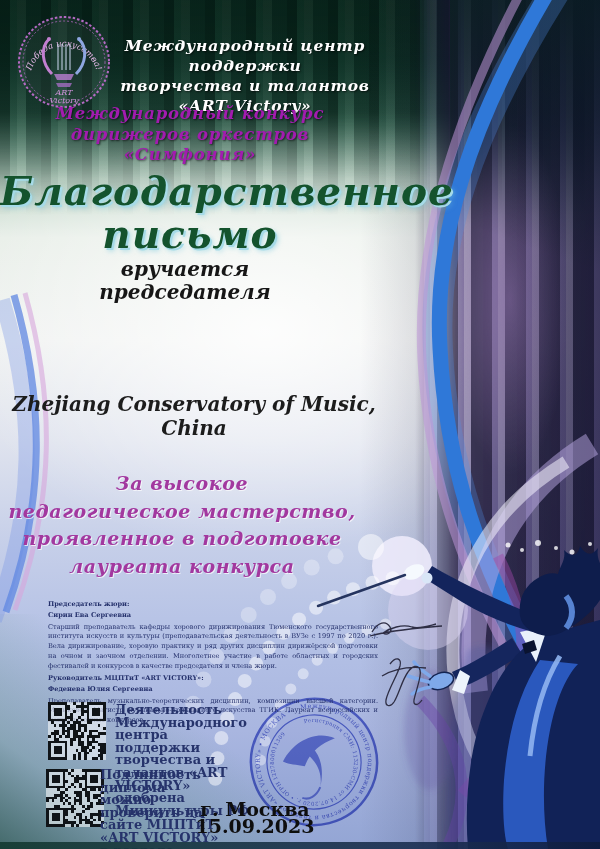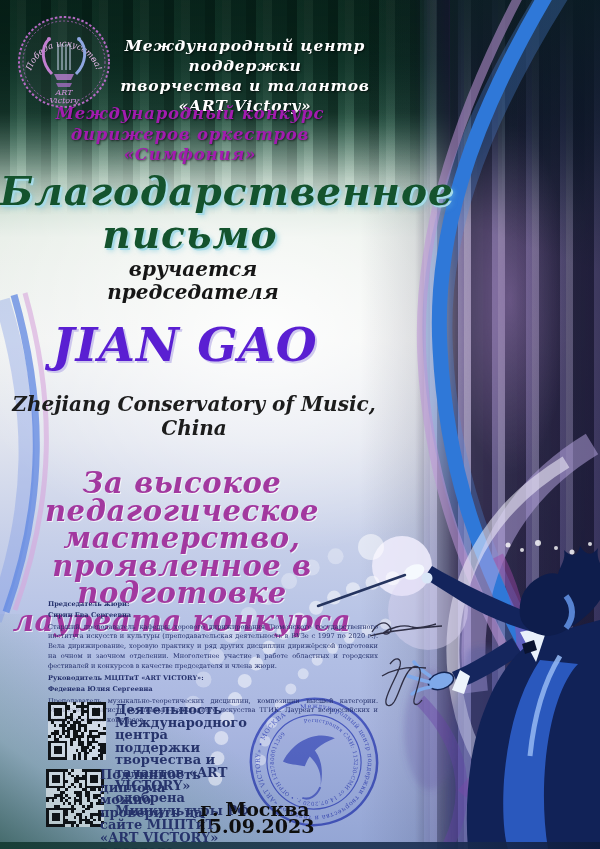--- a/index.html
+++ b/index.html
@@ -36,28 +36,28 @@
 
   
   .txt{position:absolute;text-align:center;}
   .org{top:36px;left:85px;width:320px;color:#fff;font-style:italic;font-weight:bold;
        font-size:15.5px;line-height:20px;letter-spacing:.8px;text-shadow:1px 1px 2px rgba(0,0,0,.65);}
   .competition{top:104px;left:20px;width:340px;color:#a21caf;font-style:italic;font-weight:bold;
        font-size:16.5px;line-height:20.5px;letter-spacing:.8px;text-shadow:1px 1px 2px rgba(0,0,0,.6);}
   .title{top:170px;left:0;width:380px;color:#14532d;font-style:italic;font-weight:bold;
        font-size:39px;line-height:43px;letter-spacing:1px;
        text-shadow:2px 2px 0 #a6dbe8,3px 3px 5px rgba(120,200,220,.55);}
-  .presented{top:258px;left:8px;width:370px;color:#161616;font-style:italic;font-weight:bold;
+  .presented{top:258px;left:0;width:370px;color:#161616;font-style:italic;font-weight:bold;
        font-size:20px;line-height:22.5px;}
   .recipient{top:320px;left:0;width:370px;color:#5a1fd2;font-style:italic;font-weight:bold;
        font-size:47px;line-height:50px;letter-spacing:1px;text-shadow:2px 2px 0 rgba(195,188,235,.8);}
   .institution{top:392px;left:0;width:370px;color:#1c1c1c;font-style:italic;font-weight:600;
        font-size:20px;line-height:24px;margin-left:9px;}
   .merit{top:470px;left:0;width:364px;color:#a2389f;font-style:italic;font-weight:bold;
-       font-size:29px;line-height:27.5px;letter-spacing:.6px;text-shadow:1px 1px 0 rgba(255,255,255,.7);}
+       font-size:19px;line-height:27.5px;letter-spacing:.6px;text-shadow:1px 1px 0 rgba(255,255,255,.7);}
   .jury{top:600px;left:48px;width:330px;text-align:left;color:#24306b;font-size:6.6px;line-height:9.8px;}
   .jury .j-bold{font-weight:bold;margin-bottom:1.5px;}
   .jury .j-bio{text-align:justify;margin-bottom:2.5px;}
   .qr{position:absolute;width:58px;height:58px;}
   .qr svg{width:100%;height:100%;background:rgba(255,255,255,.55);fill:#101418;}
   .qr1{left:48px;top:702px;} .qr2{left:46px;top:769px;}
   .qr-caption{position:absolute;text-align:left;color:#26336b;font-weight:600;font-size:13px;line-height:12.6px;}
   .cap1{left:115px;top:704px;width:135px;} .cap2{left:100px;top:769px;width:120px;}
   .citydate{top:801px;left:150px;width:128px;color:#0e0e0e;font-weight:bold;font-size:19px;line-height:16.5px;margin-left:41px;}
   .stamp{position:absolute;left:246px;top:694px;width:136px;height:136px;pointer-events:none;
@@ -240,21 +240,20 @@
   <div class="txt title">
     <div>Благодарственное</div>
     <div>письмо</div>
   </div>
 
   <div class="txt presented">
     <div>вручается</div>
     <div>председателя</div>
   </div>
 
-  <div class="txt recipient">JIAN GAO</div>
 
   <div class="txt institution">
     <div>Zhejiang Conservatory of Music,</div>
     <div>China</div>
   </div>
 
   <div class="txt merit">
     <div>За  высокое</div>
     <div>педагогическое  мастерство,</div>
     <div>проявленное  в  подготовке</div>

